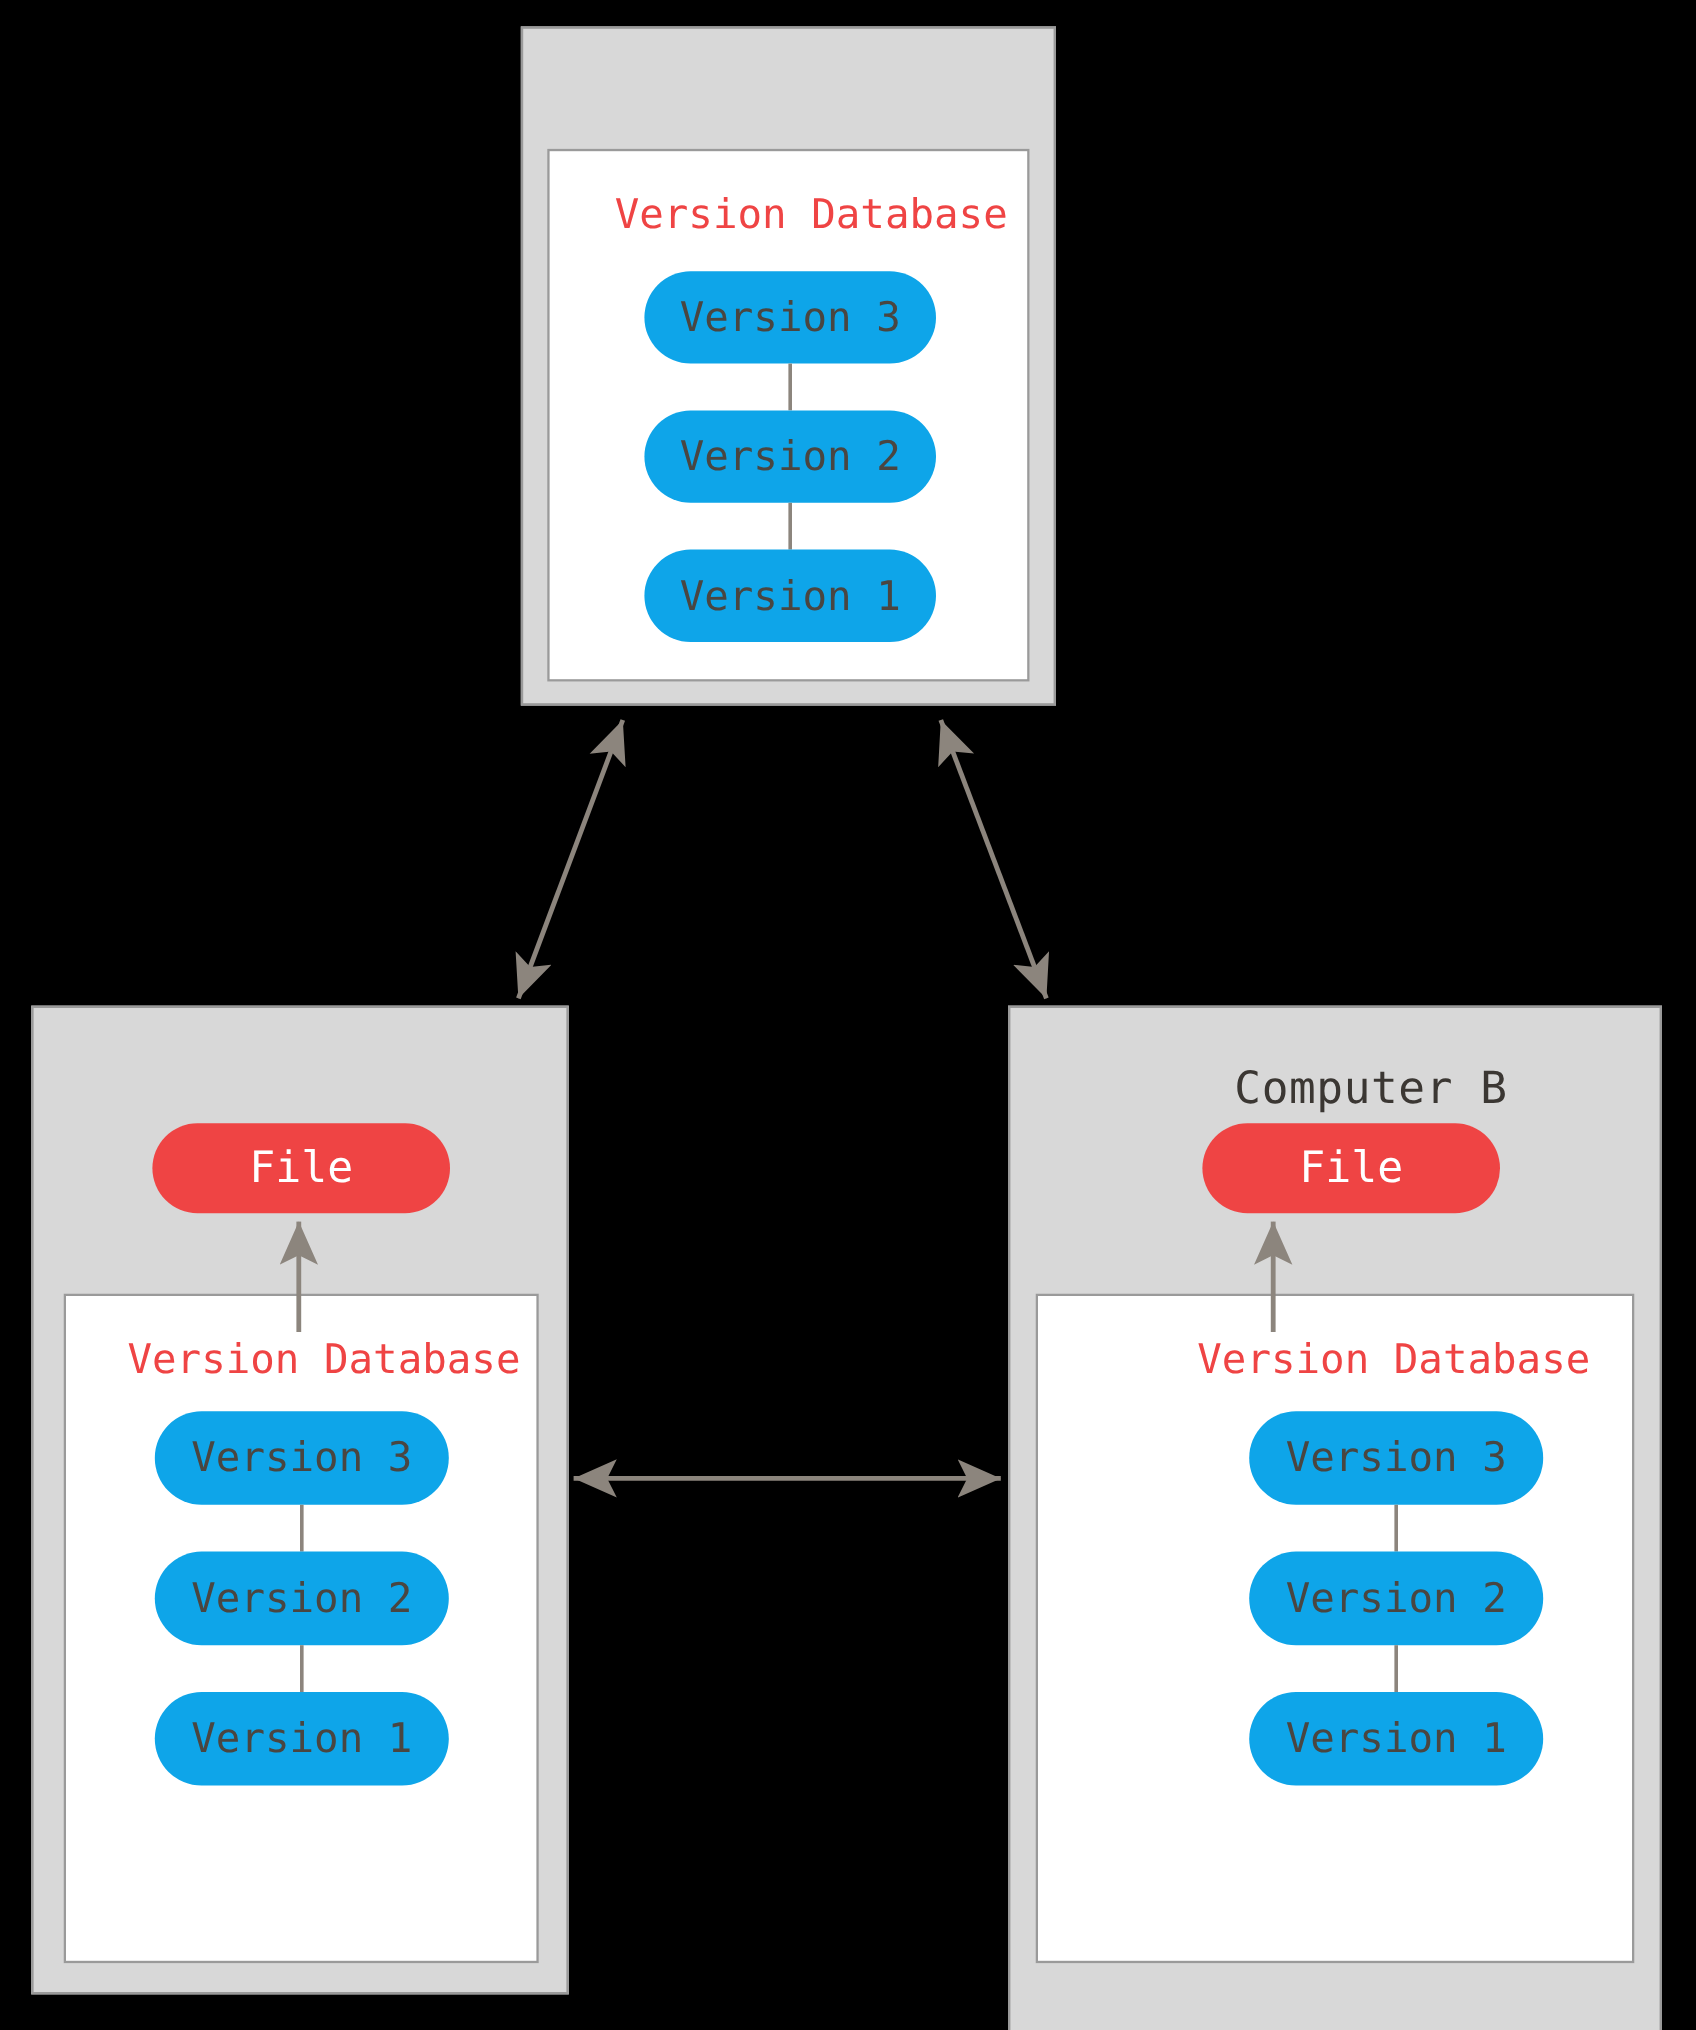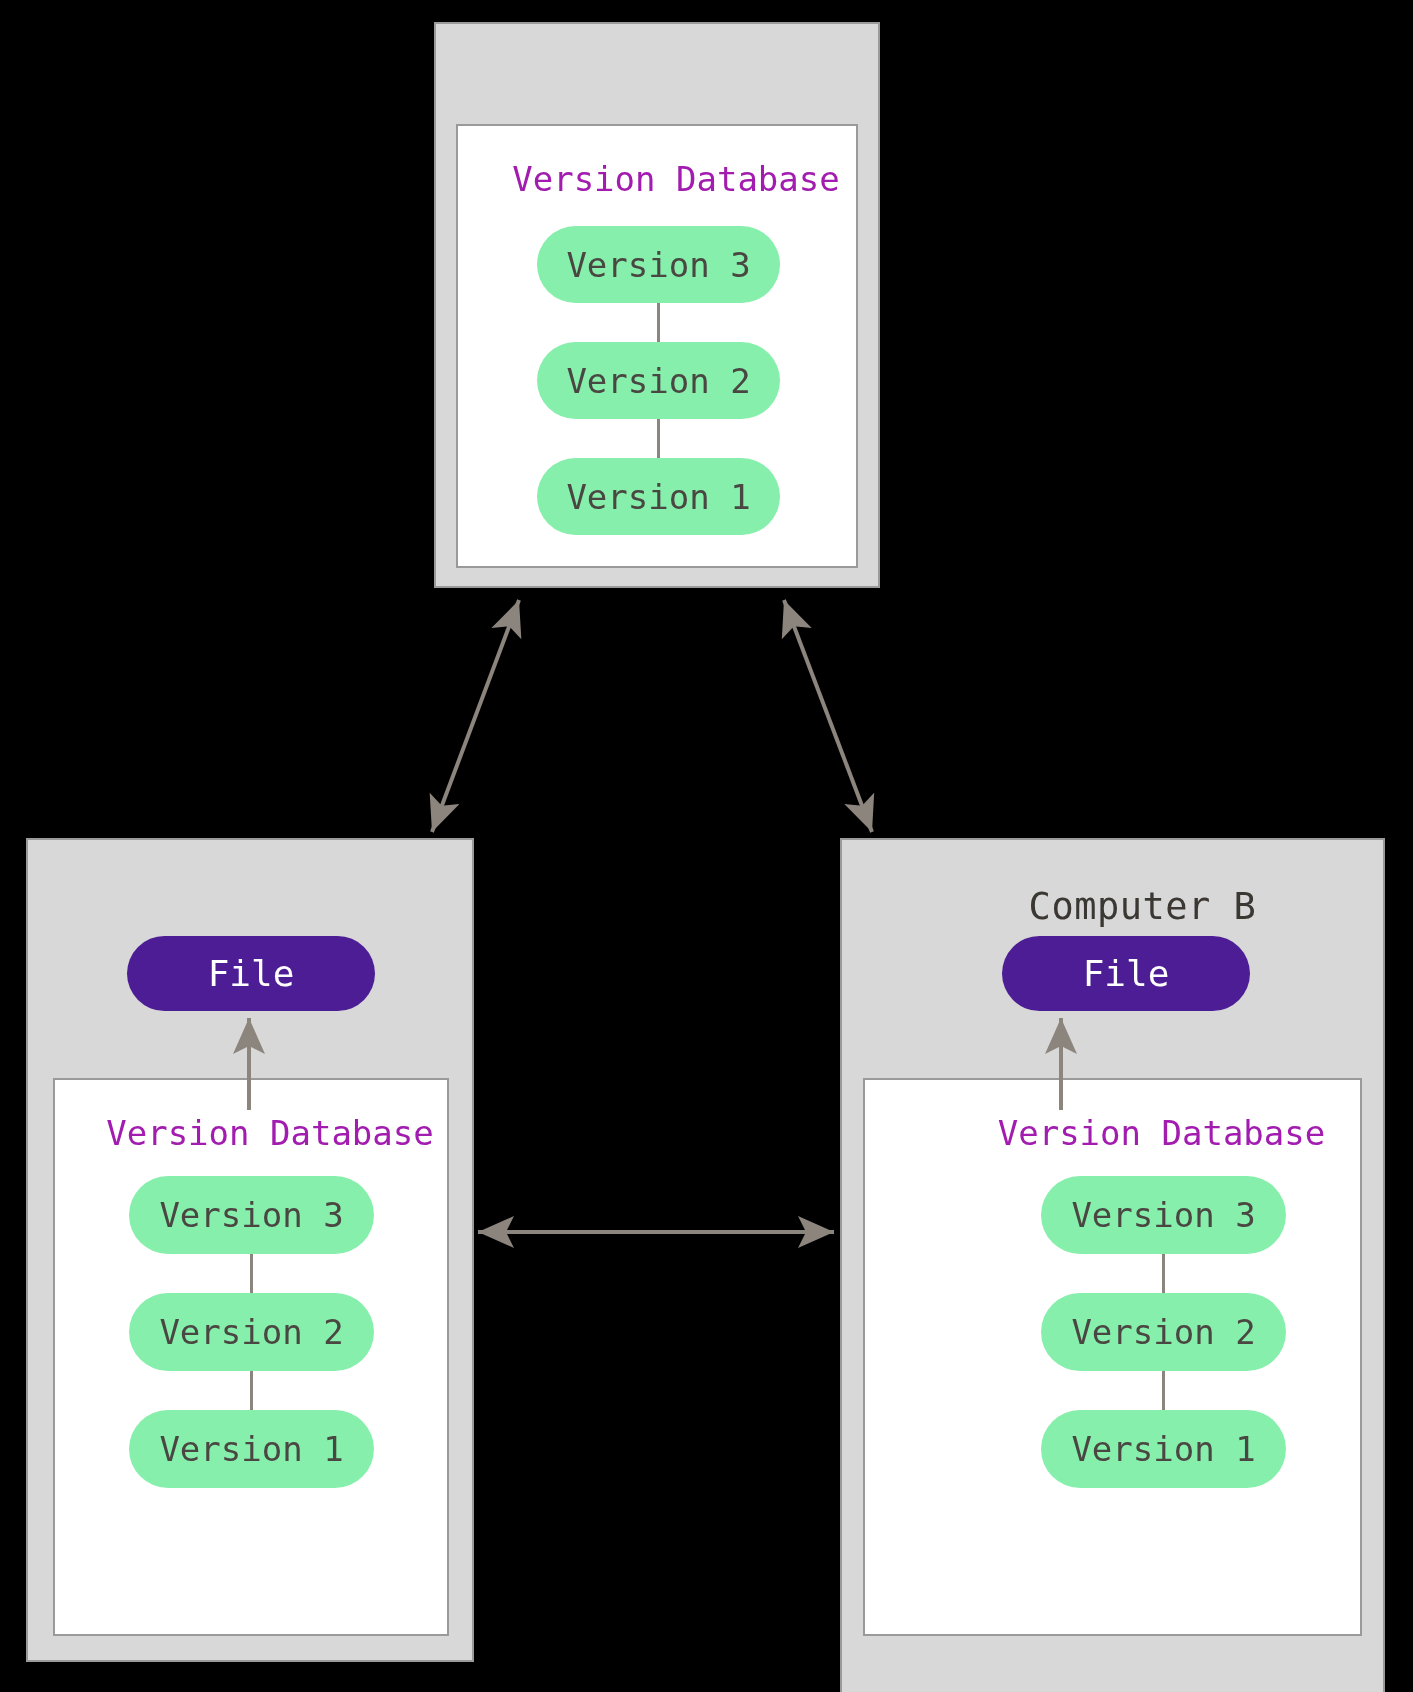--- a/index.html
+++ b/index.html
@@ -48,41 +48,41 @@
     background: #FFFFFF;
     border: 2px solid #9A9A9A;
     box-sizing: border-box;
   }
 
   .db-title {
     position: absolute;
     left: 0;
     right: 0;
     text-align: center;
-    color: #a21caf;
+    color: #ef4444;
     font-size: 34px;
     white-space: nowrap;
     padding-left: 38px;
   }
 
   
   .pill {
     position: absolute;
-    background: #86efac;
+    background: #0ea5e9;
     border-radius: 999px;
     color: #4A4641;
     display: flex;
     align-items: center;
     justify-content: center;
     white-space: nowrap;
     box-sizing: border-box;
   }
 
   .pill-file {
-    background: #4c1d95;
+    background: #ef4444;
     color: #FFFFFF;
   }
 
   
   .v-connector {
     position: absolute;
     width: 3px;
     background: #8C857D;
   }
 

